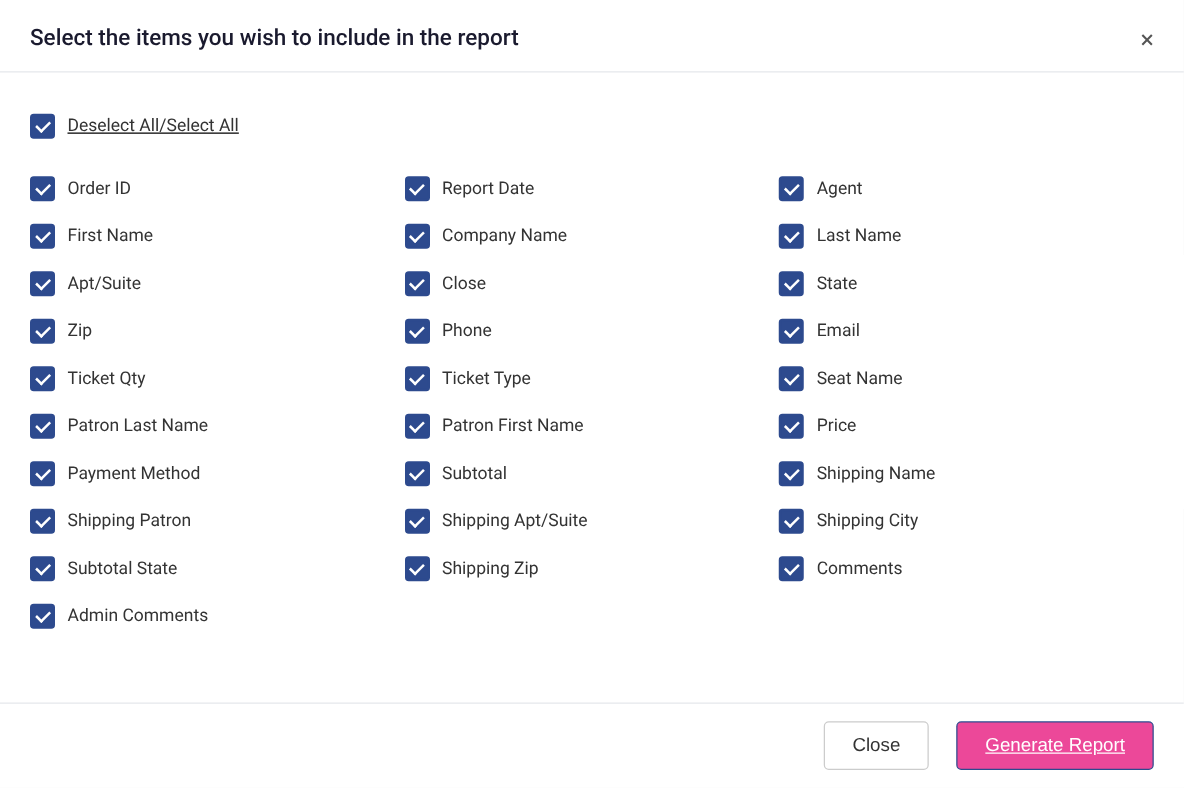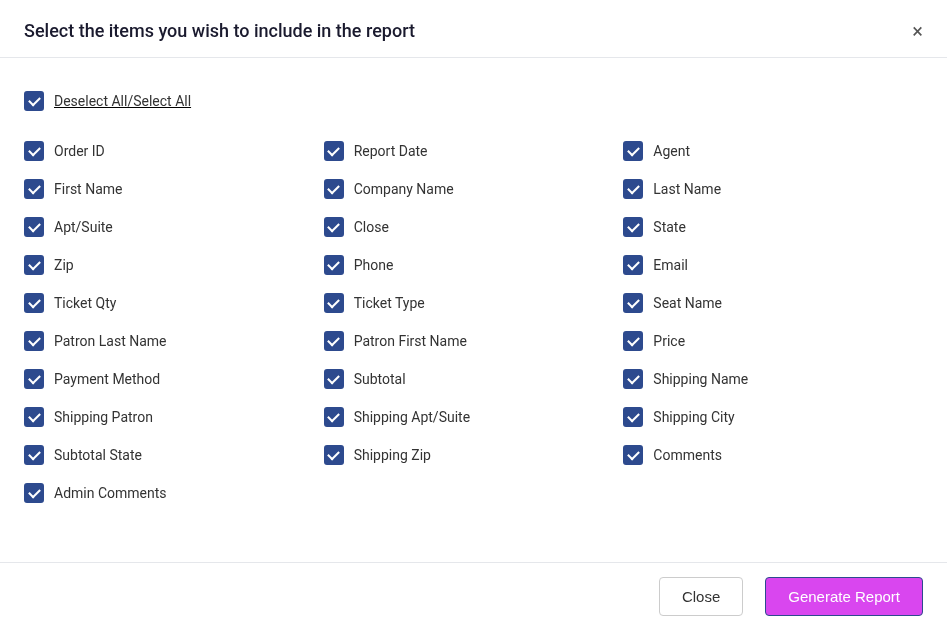--- a/index.html
+++ b/index.html
@@ -113,23 +113,24 @@
       font-weight: 500;
       cursor: pointer;
       border: 1px solid transparent;
     }
     .btn-close {
       background: #fff;
       color: #333;
       border-color: #ccc;
     }
     .btn-generate {
-      background: #d946ef;
+      background: #ec4899;
       color: #fff;
       border-color: #2d4a8e;
+      text-decoration: underline;
     }
   </style>
 </head>
 <body>
 
 <div class="modal-overlay">
   <div class="modal">
     <div class="modal-header">
       <span class="modal-title">Select the items you wish to include in the report</span>
       <span class="close-icon">×</span>

